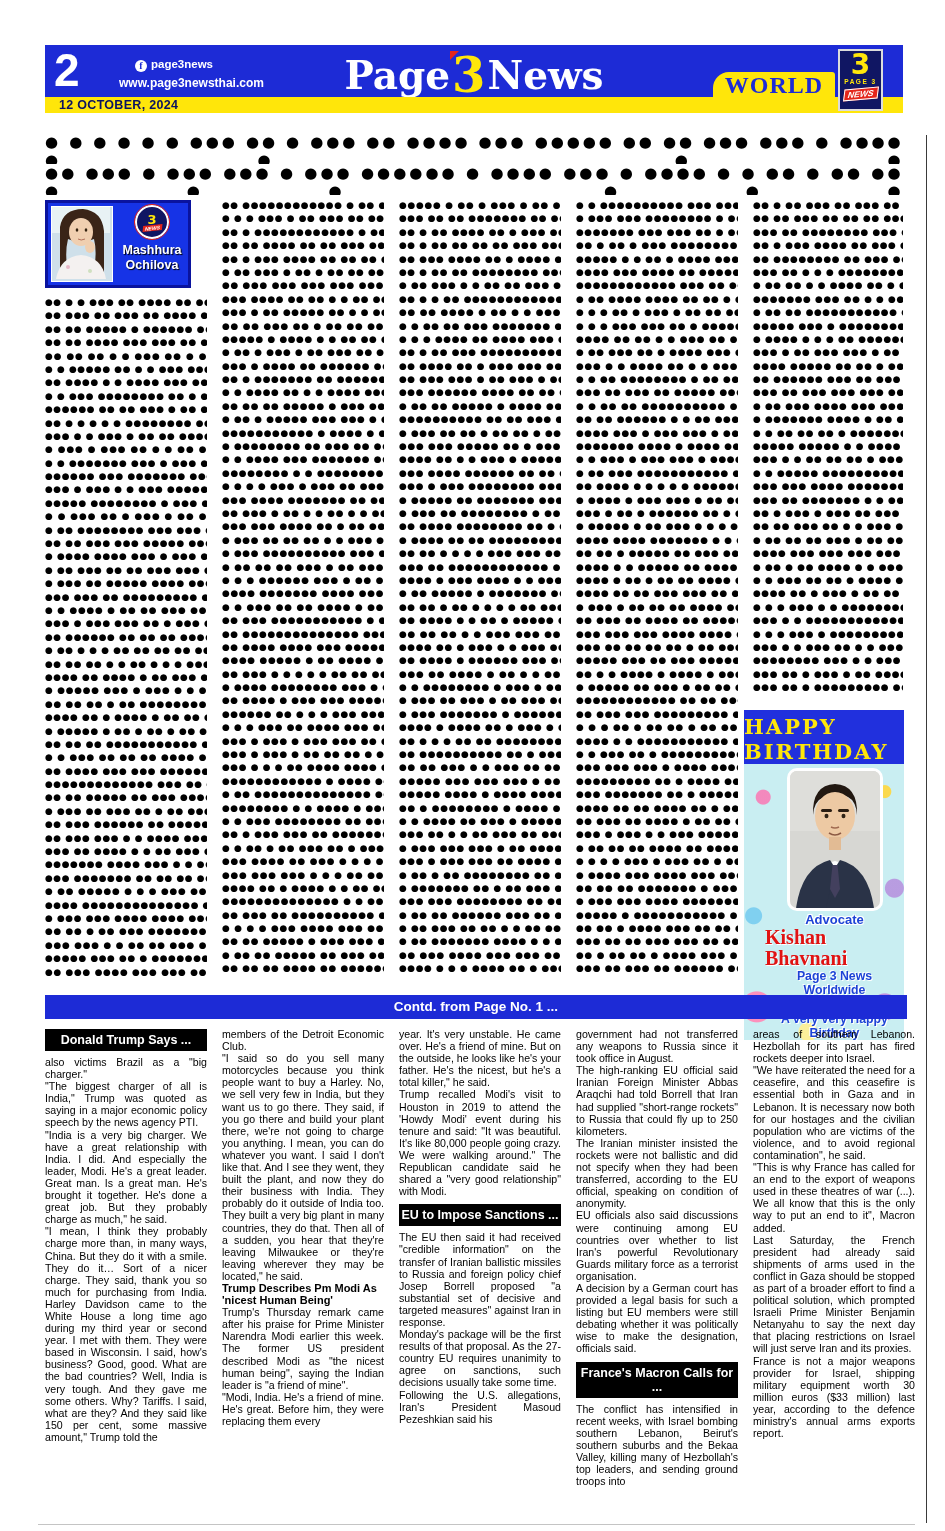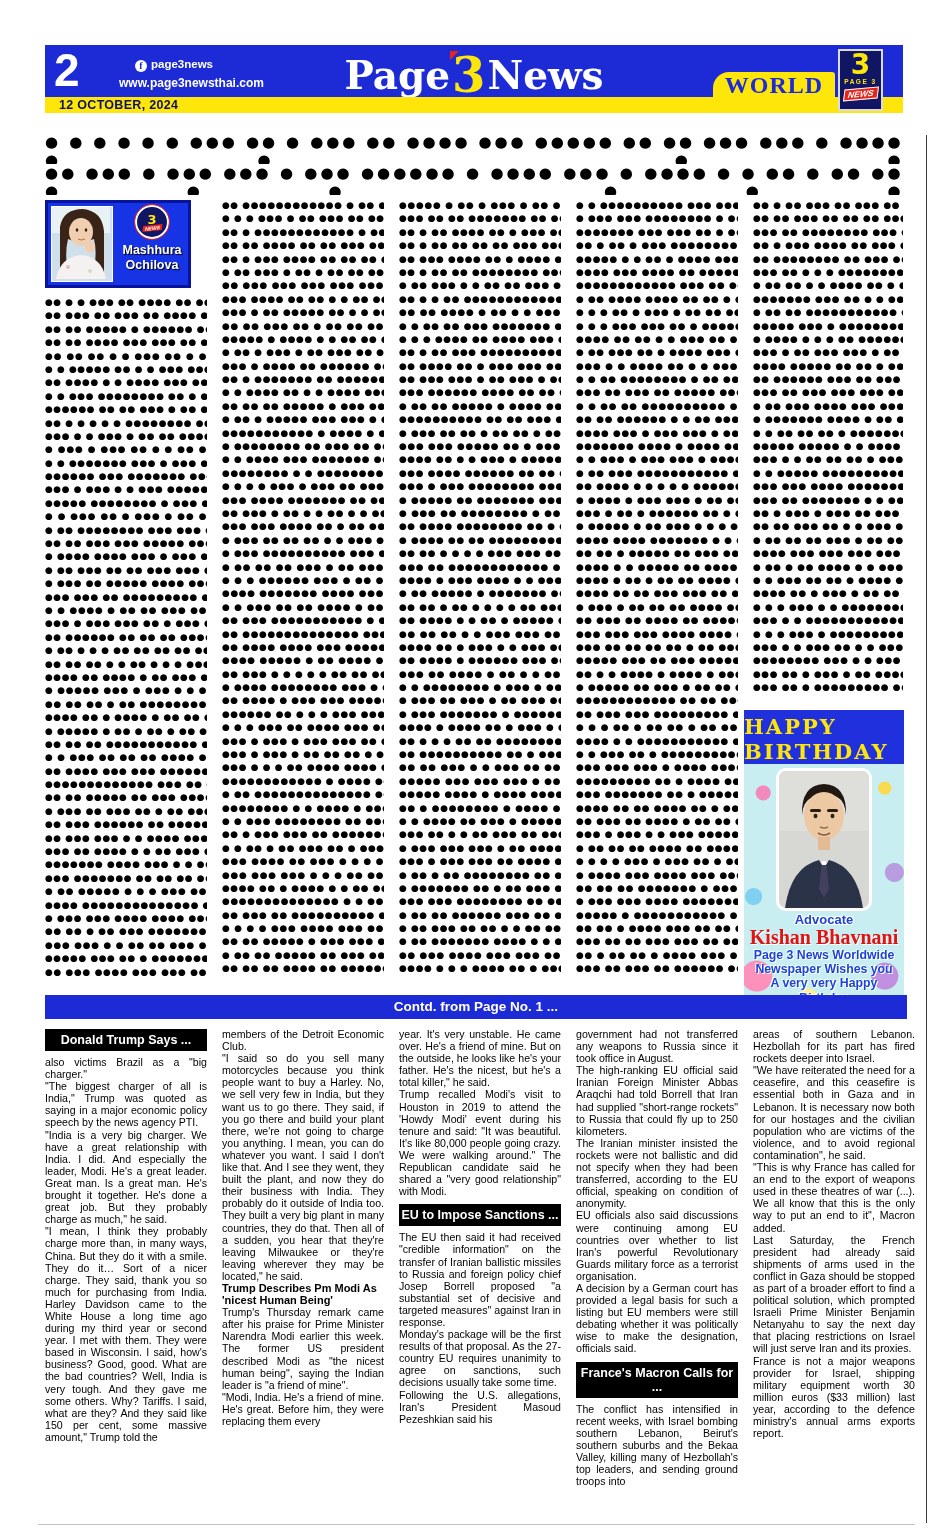--- a/index.html
+++ b/index.html
@@ -62,21 +62,21 @@
            font:bold 21px "DejaVu Serif",serif;line-height:25px;letter-spacing:2px;padding-top:4px;box-sizing:border-box;}
   .bd-body{flex:1;display:flex;flex-direction:column;align-items:center;padding-top:4px;
     background:
       radial-gradient(circle at 12% 12%, rgba(250,120,180,.85) 0 7px, transparent 8px),
       radial-gradient(circle at 88% 10%, rgba(255,215,60,.9) 0 6px, transparent 7px),
       radial-gradient(circle at 94% 45%, rgba(170,90,210,.55) 0 9px, transparent 10px),
       radial-gradient(circle at 6% 55%, rgba(110,200,240,.8) 0 8px, transparent 9px),
       radial-gradient(circle at 8% 88%, rgba(255,140,185,.95) 0 15px, transparent 16px),
       radial-gradient(circle at 88% 88%, rgba(190,120,220,.8) 0 13px, transparent 14px),
       radial-gradient(circle at 40% 97%, rgba(255,240,150,.95) 0 9px, transparent 10px),
-      #c9eef2;}
+      #c9eef2; padding-left: 21px;}
   .bd-photo{width:96px;height:143px;background:#fff;border-radius:10px;padding:3px;box-sizing:border-box;}
   .bd-photo svg{display:block;border-radius:7px;}
   .bd-role{margin-top:1px;color:#1d43d6;font-weight:bold;font-size:13px;
            text-shadow:1px 1px 0 #fff,-1px -1px 0 #fff,1px -1px 0 #fff,-1px 1px 0 #fff;}
   .bd-name{color:#e01313;font:bold 20px "Liberation Serif",serif;line-height:21px;
            text-shadow:1px 1px 0 #fff;}
   .bd-wish{color:#1d43d6;font-weight:bold;font-size:12.3px;line-height:14.2px;text-align:center;
            text-shadow:1px 1px 0 #fff,-1px -1px 0 #fff;}
 
   

